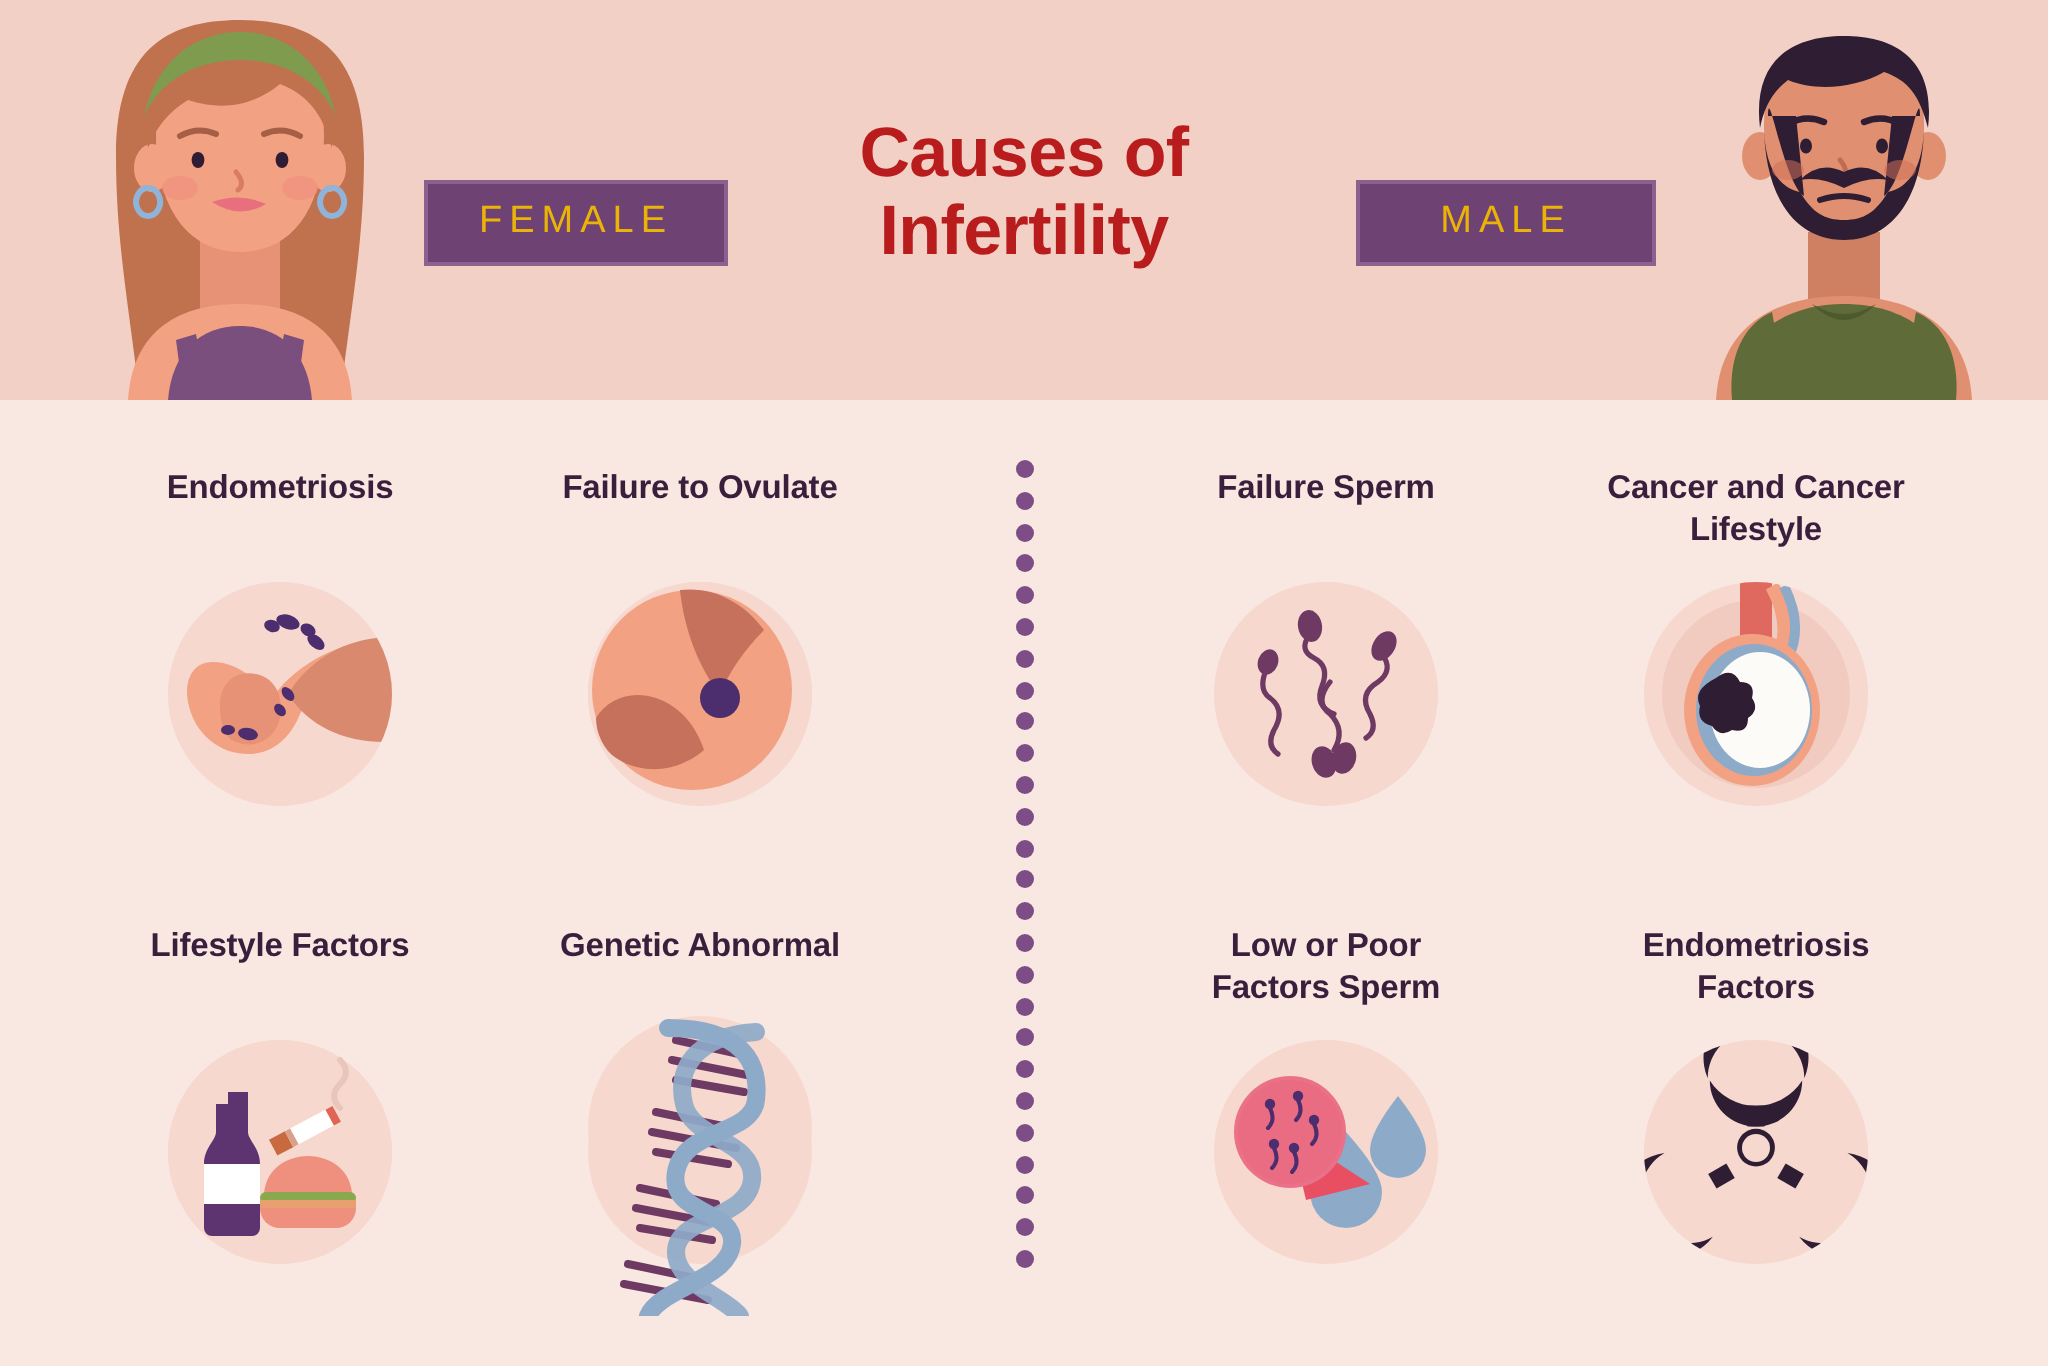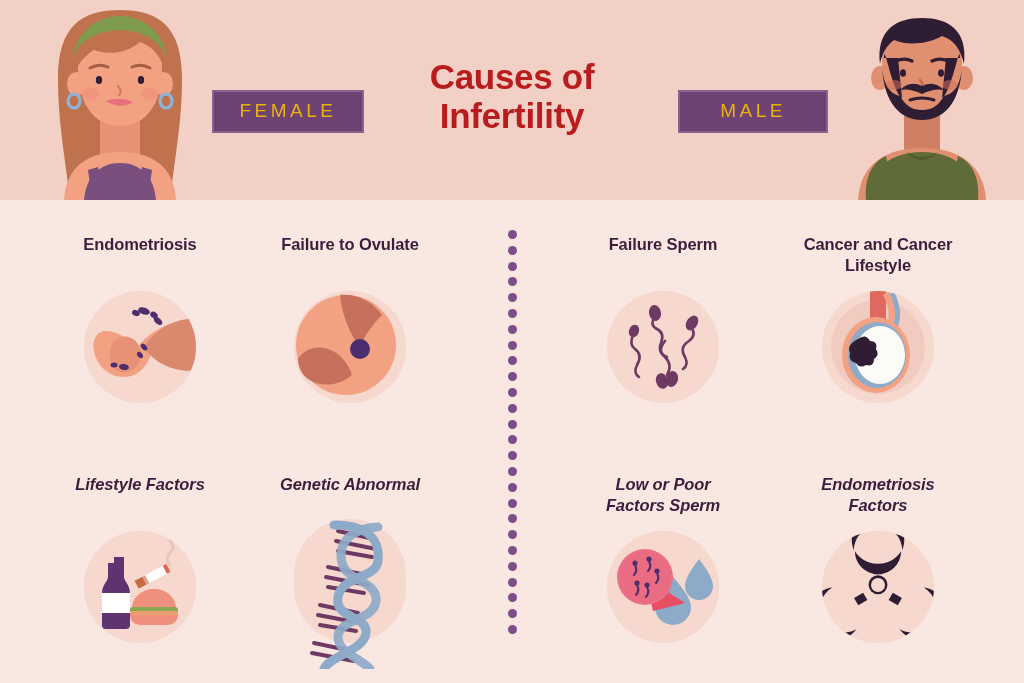--- a/index.html
+++ b/index.html
@@ -52,21 +52,21 @@
     letter-spacing:-0.1px;
   }
   .icon-circle{
     position:relative;margin:14px auto 0 auto;
     width:112px;height:112px;border-radius:50%;
     background:#f6d8cf;
     overflow:visible;
   }
   .icon-circle.clip{overflow:hidden;}
   .c-r1{top:234px;}
-  .c-r2{top:474px;font-style:italic;}
+  .c-r2{top:463px;}
   .c-c1{left:30px;}
   .c-c2{left:240px;}
   .c-c3{left:553px;}
   .c-c4{left:768px;}
   .lbl2{min-height:43px;}
   .lbl1{min-height:43px;}
   svg{display:block;}
 </style>
 </head>
 <body>

